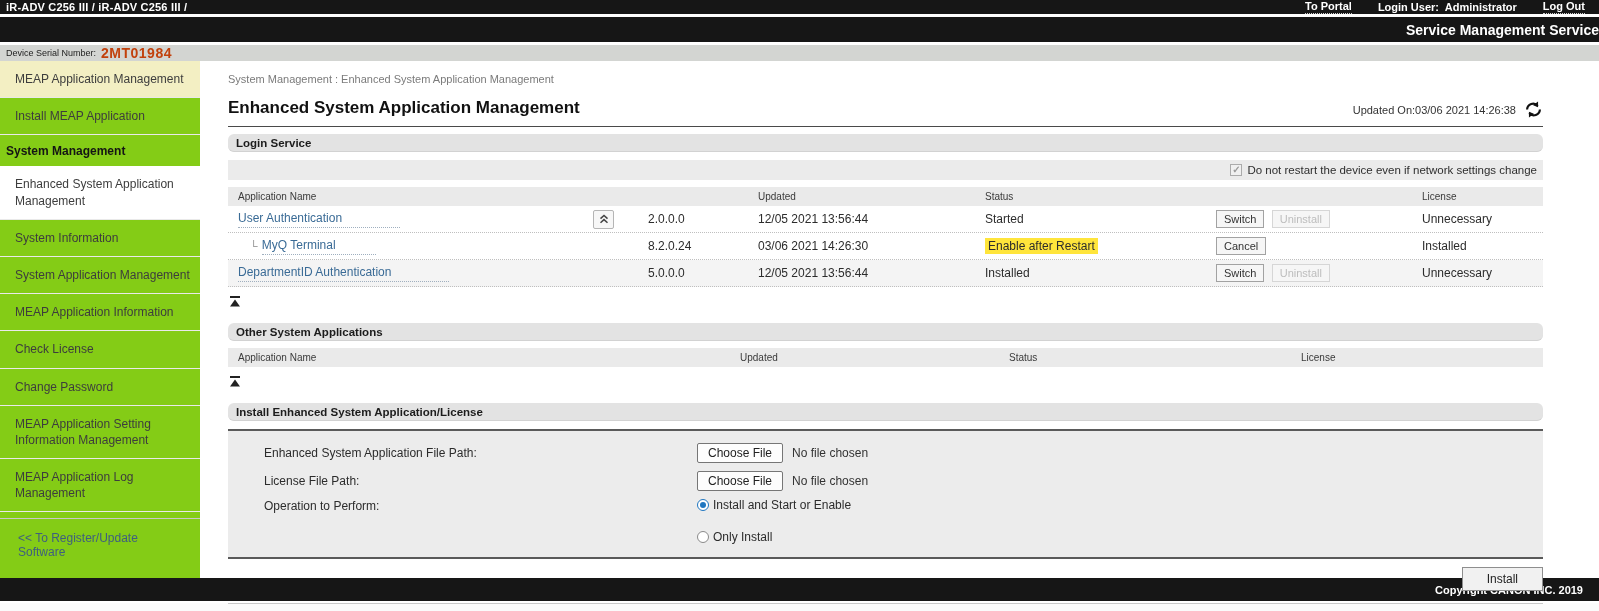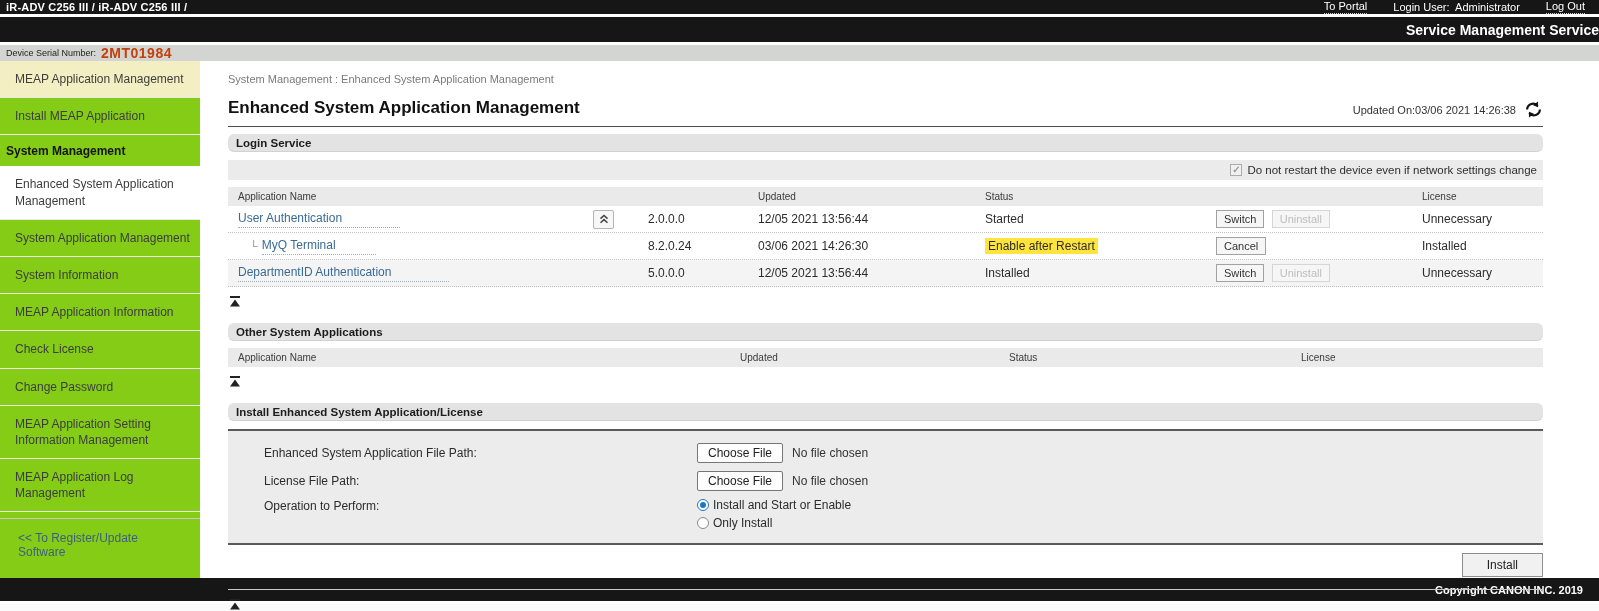--- a/index.html
+++ b/index.html
@@ -2,21 +2,21 @@
 <html><head>
 <meta charset="utf-8">
 <style>
   * { margin:0; padding:0; box-sizing:border-box; }
   body { font-family:"Liberation Sans", sans-serif; background:#fff; }
   .page { width:1599px; height:611px; background:#fff; overflow:hidden; display:flex; flex-direction:column; position:relative; }
 
   
   .bar1 { height:14px; background:#161616; color:#fff; display:flex; align-items:center; justify-content:space-between; padding:0 14px 0 6px; }
   .bar1-left { font-size:11px; font-weight:bold; letter-spacing:.2px; }
-  .bar1-right { display:flex; align-items:center; gap:26px; font-size:11px; font-weight:normal; }
+  .bar1-right { display:flex; align-items:center; gap:26px; font-size:11px; font-weight:bold; }
   .bar1-link { color:#fff; cursor:pointer; border-bottom:1px dotted #cfcfcf; padding-bottom:1px; }
   .bar1-static { color:#fff; }
   .gap2 { height:3px; background:#fff; }
   .bar2 { height:25px; background:#161616; color:#fff; display:flex; align-items:center; padding-left:7px; font-size:14px; font-weight:bold;justify-content:flex-end; }
   .serialbar { height:19px; background:#d3d5d2; display:flex; align-items:center; padding-left:6px; border-top:3px solid #fff; }
   .serial-label { font-size:9px; color:#222; margin-right:5px; }
   .serial-value { font-size:14px; font-weight:bold; color:#c2410c; letter-spacing:.5px; }
 
   
   .mid { flex:1; display:flex; min-height:0; }
@@ -63,21 +63,21 @@
   
   .trow2 { display:grid; grid-template-columns:512px 269px 292px auto; align-items:center; }
 
   
   .install-form { background:#ececec; border-top:2px solid #5a5a5a; border-bottom:2px solid #5a5a5a; margin-top:8px; padding:8px 8px 10px 0; font-size:12px; color:#2c2c2c; }
   .form-row { display:grid; grid-template-columns:469px auto; align-items:center; min-height:28px; }
   .form-label { padding-left:36px; }
   .file-ctl { display:flex; align-items:center; gap:9px; }
   .choose-btn { background:#fdfdfd; border:1px solid #767676; border-radius:2px; padding:2px 10px; font-size:12px; color:#222; cursor:pointer; font-family:inherit; }
   .file-val { color:#333; }
-  .radio-group { display:flex; flex-direction:column; gap:4px; padding:3px 0; }
+  .radio-group { display:flex; flex-direction:column; gap:18px; padding:3px 0; }
   .radio-line { display:flex; align-items:center; gap:4px; cursor:pointer; }
   .radio { width:12px; height:12px; border-radius:50%; border:1px solid #8a8a8a; background:#fff; position:relative; flex-shrink:0; }
   .radio.on { border-color:#1f76c0; }
   .radio.on::after { content:""; position:absolute; left:2px; top:2px; width:6px; height:6px; border-radius:50%; background:#1f76c0; }
 
   .install-row { display:flex; justify-content:flex-end; margin-top:8px; }
   .btn-install { background:#f1f1f1; border:1px solid #8e8e8e; padding:4px 24px; font-size:12px; color:#222; cursor:pointer; font-family:inherit; }
 
   .end-rule { border-top:1px solid #c8c8c8; margin-top:12px; }
 
@@ -113,22 +113,22 @@
     <span class="serial-value">2MT01984</span>
   </div>
 
   <div class="mid">
 
     <div class="sidebar">
       <div class="side-item yellow">MEAP Application Management</div>
       <div class="side-item">Install MEAP Application</div>
       <div class="side-header">System Management</div>
       <div class="side-item selected">Enhanced System Application Management</div>
+      <div class="side-item">System Information</div>
       <div class="side-item">System Application Management</div>
-      <div class="side-item">System Information</div>
       <div class="side-item">MEAP Application Information</div>
       <div class="side-item">Check License</div>
       <div class="side-item">Change Password</div>
       <div class="side-item">MEAP Application Setting Information Management</div>
       <div class="side-item">MEAP Application Log Management</div>
       <div class="side-divider"></div>
       <div class="side-back">&lt;&lt; To Register/Update Software</div>
     </div>
 
     <div class="main">

